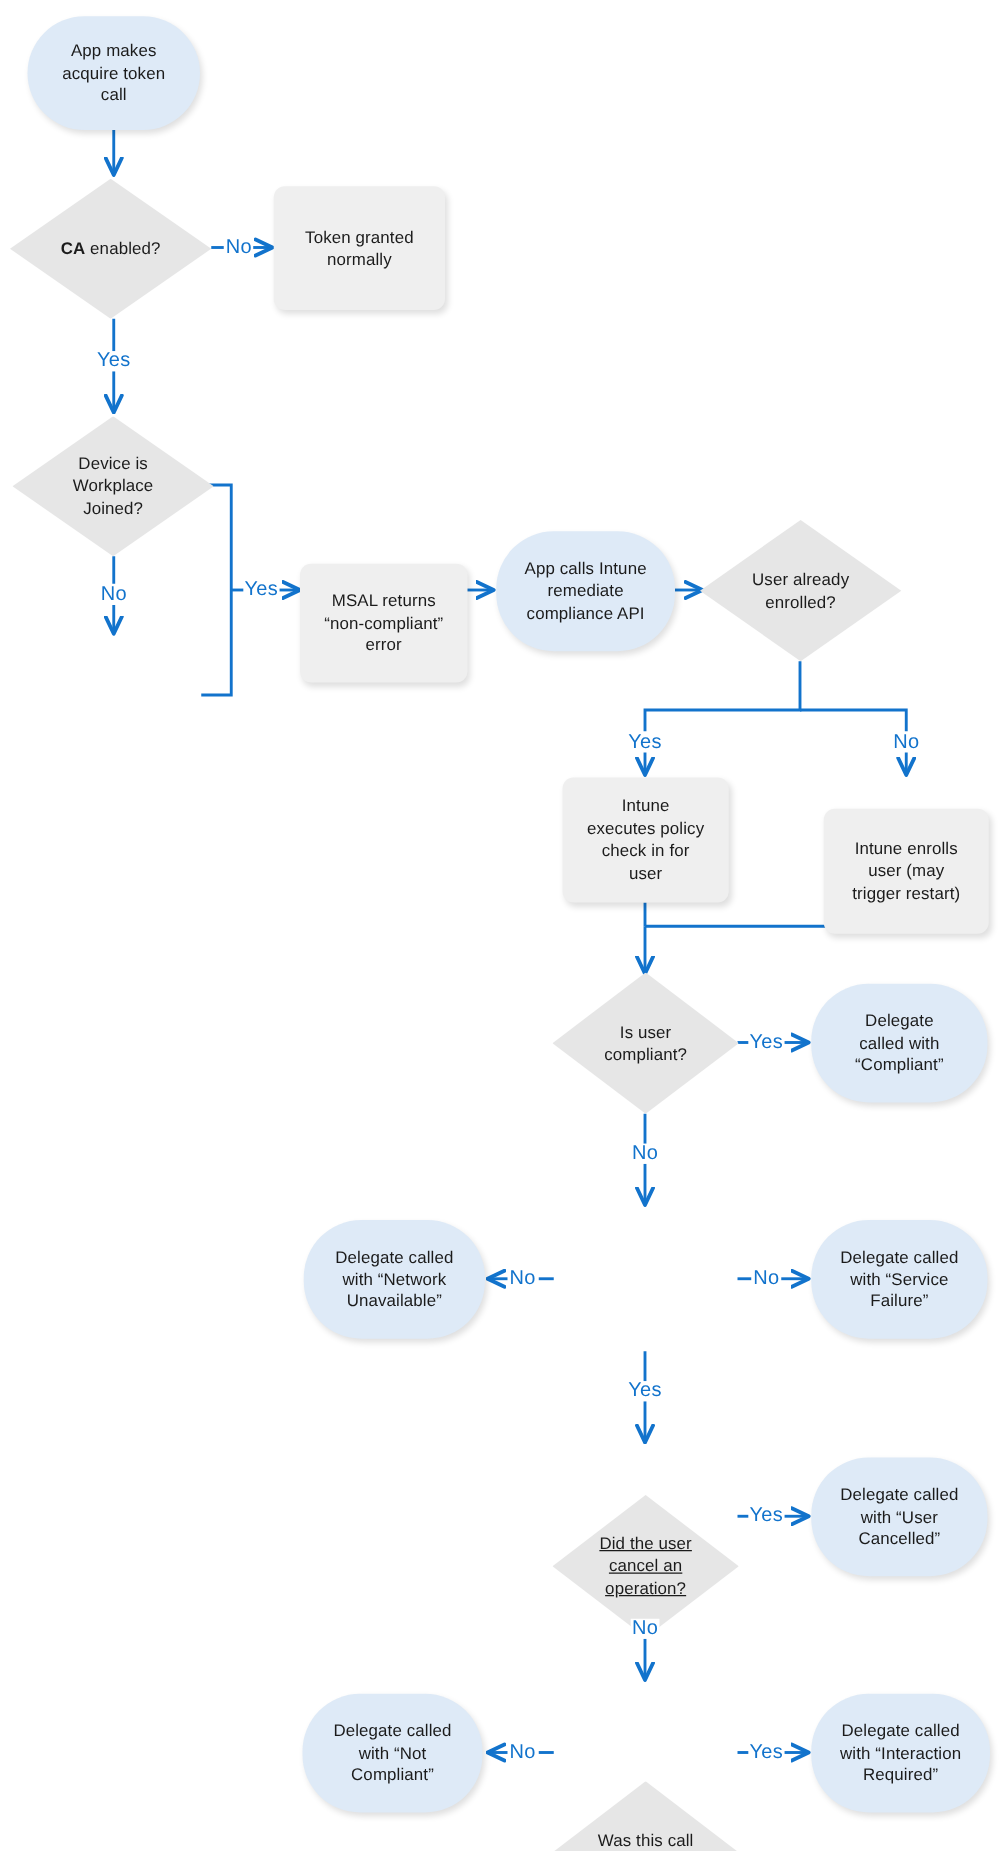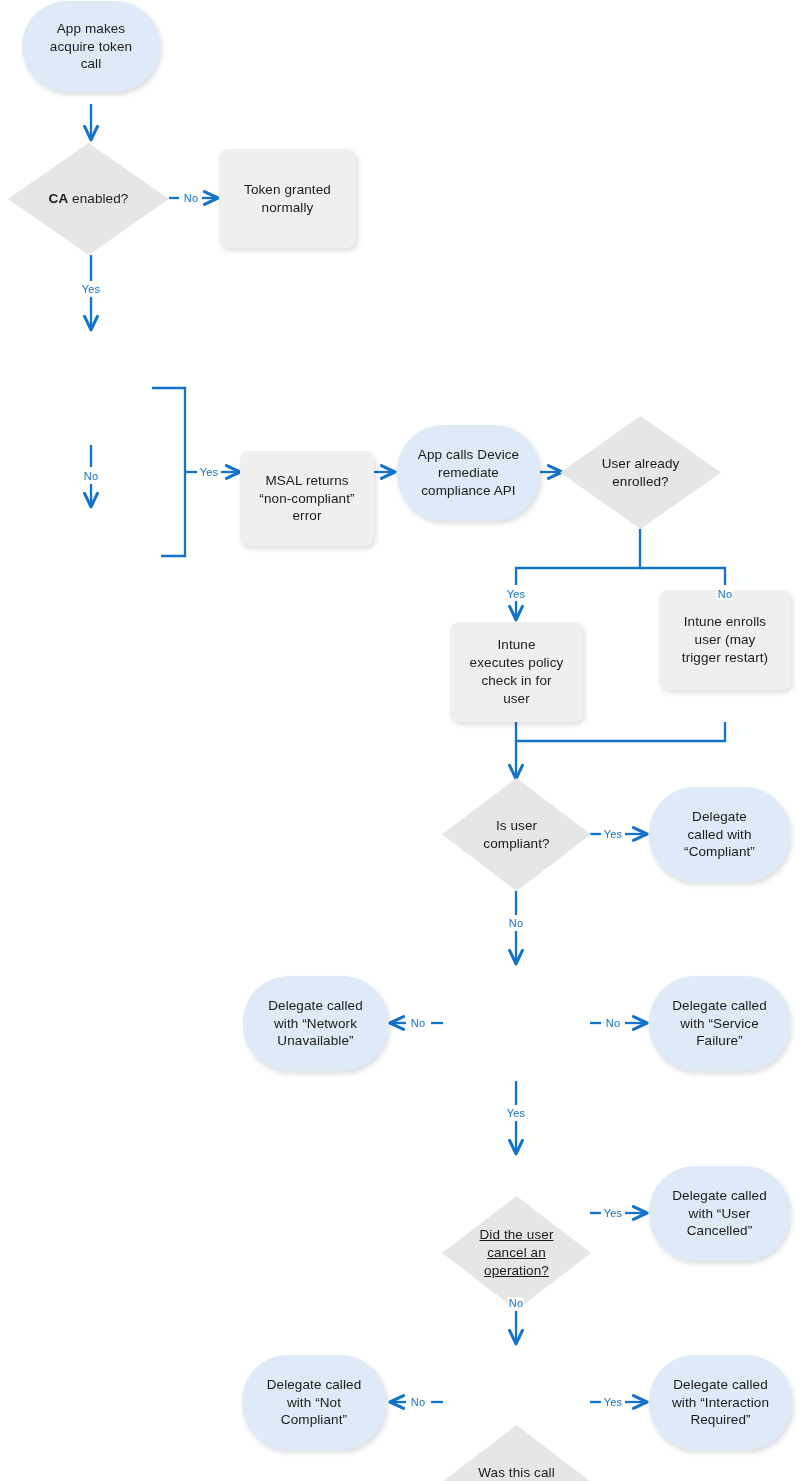--- a/index.html
+++ b/index.html
@@ -64,21 +64,21 @@
     z-index:-1;
   }
   .n-dec .txt{position:relative;z-index:1;}
 
   .bold{font-weight:bold;}
 
   
   .elabel{
     position:absolute;
     color:#1273cc;
-    font-size:11px;
+    font-size:16px;
     line-height:1;
     letter-spacing:.2px;
     white-space:nowrap;
     transform:translate(-50%,-50%);
     background:#ffffff;
     padding:0 1px;
     z-index:4;
   }
 </style>
 </head>
@@ -147,64 +147,70 @@
       <path d="M 516 1311 L 516 1343" marker-end="url(#ah)"></path>
 
       <path d="M 443 1402 L 431 1402"></path>
       <path d="M 406 1402 L 391 1402" marker-end="url(#ah)"></path>
 
       <path d="M 590 1402 L 601 1402"></path>
       <path d="M 625 1402 L 646 1402" marker-end="url(#ah)"></path>
     </g>
   </svg>
 
-  <div class="node n-term" style="left:22px;top:1px;width:138px;height:91px;text-align:center;">
+  <div class="node n-term" style="left:22px;top:13px;width:138px;height:91px;text-align:center;">
     <span class="txt">App makes
 acquire token
 call</span>
   </div>
 
   <div class="node n-dec" style="left:8px;top:143px;width:161px;height:112px;text-align:right;">
     <span class="dia"></span>
     <span class="txt"><b class="bold">CA</b><span> enabled?</span></span>
   </div>
 
   <div class="node n-proc" style="left:219px;top:149px;width:137px;height:99px;">
     <span class="txt">Token granted
 normally</span>
   </div>
 
+  <div class="node n-dec" style="left:10px;top:333px;width:161px;height:112px;">
+    <span class="dia"></span>
+    <span class="txt">Device is
+Workplace
+Joined?</span>
+  </div>
 
 
   <div class="node n-proc" style="left:240px;top:425px;width:134px;height:95px;margin-top:26px;">
     <span class="txt">MSAL returns
 “non-compliant”
 error</span>
   </div>
 
   <div class="node n-term" style="left:397px;top:425px;width:143px;height:96px;">
-    <span class="txt">App calls Device
+    <span class="txt">App calls Intune
 remediate
 compliance API</span>
   </div>
 
   <div class="node n-dec" style="left:560px;top:416px;width:161px;height:113px;">
     <span class="dia"></span>
     <span class="txt">User already
 enrolled?</span>
   </div>
 
   <div class="node n-proc" style="left:450px;top:622px;width:133px;height:100px;">
     <span class="txt">Intune
 executes policy
 check in for
 user</span>
   </div>
 
-  <div class="node n-proc" style="left:659px;top:590px;width:132px;height:100px;">
+  <div class="node n-proc" style="left:659px;top:647px;width:132px;height:100px;">
     <span class="txt">Intune enrolls
 user (may
 trigger restart)</span>
   </div>
 
   <div class="node n-term" style="left:649px;top:787px;width:141px;height:95px;">
     <span class="txt">Delegate
 called with
 “Compliant”</span>
   </div>

